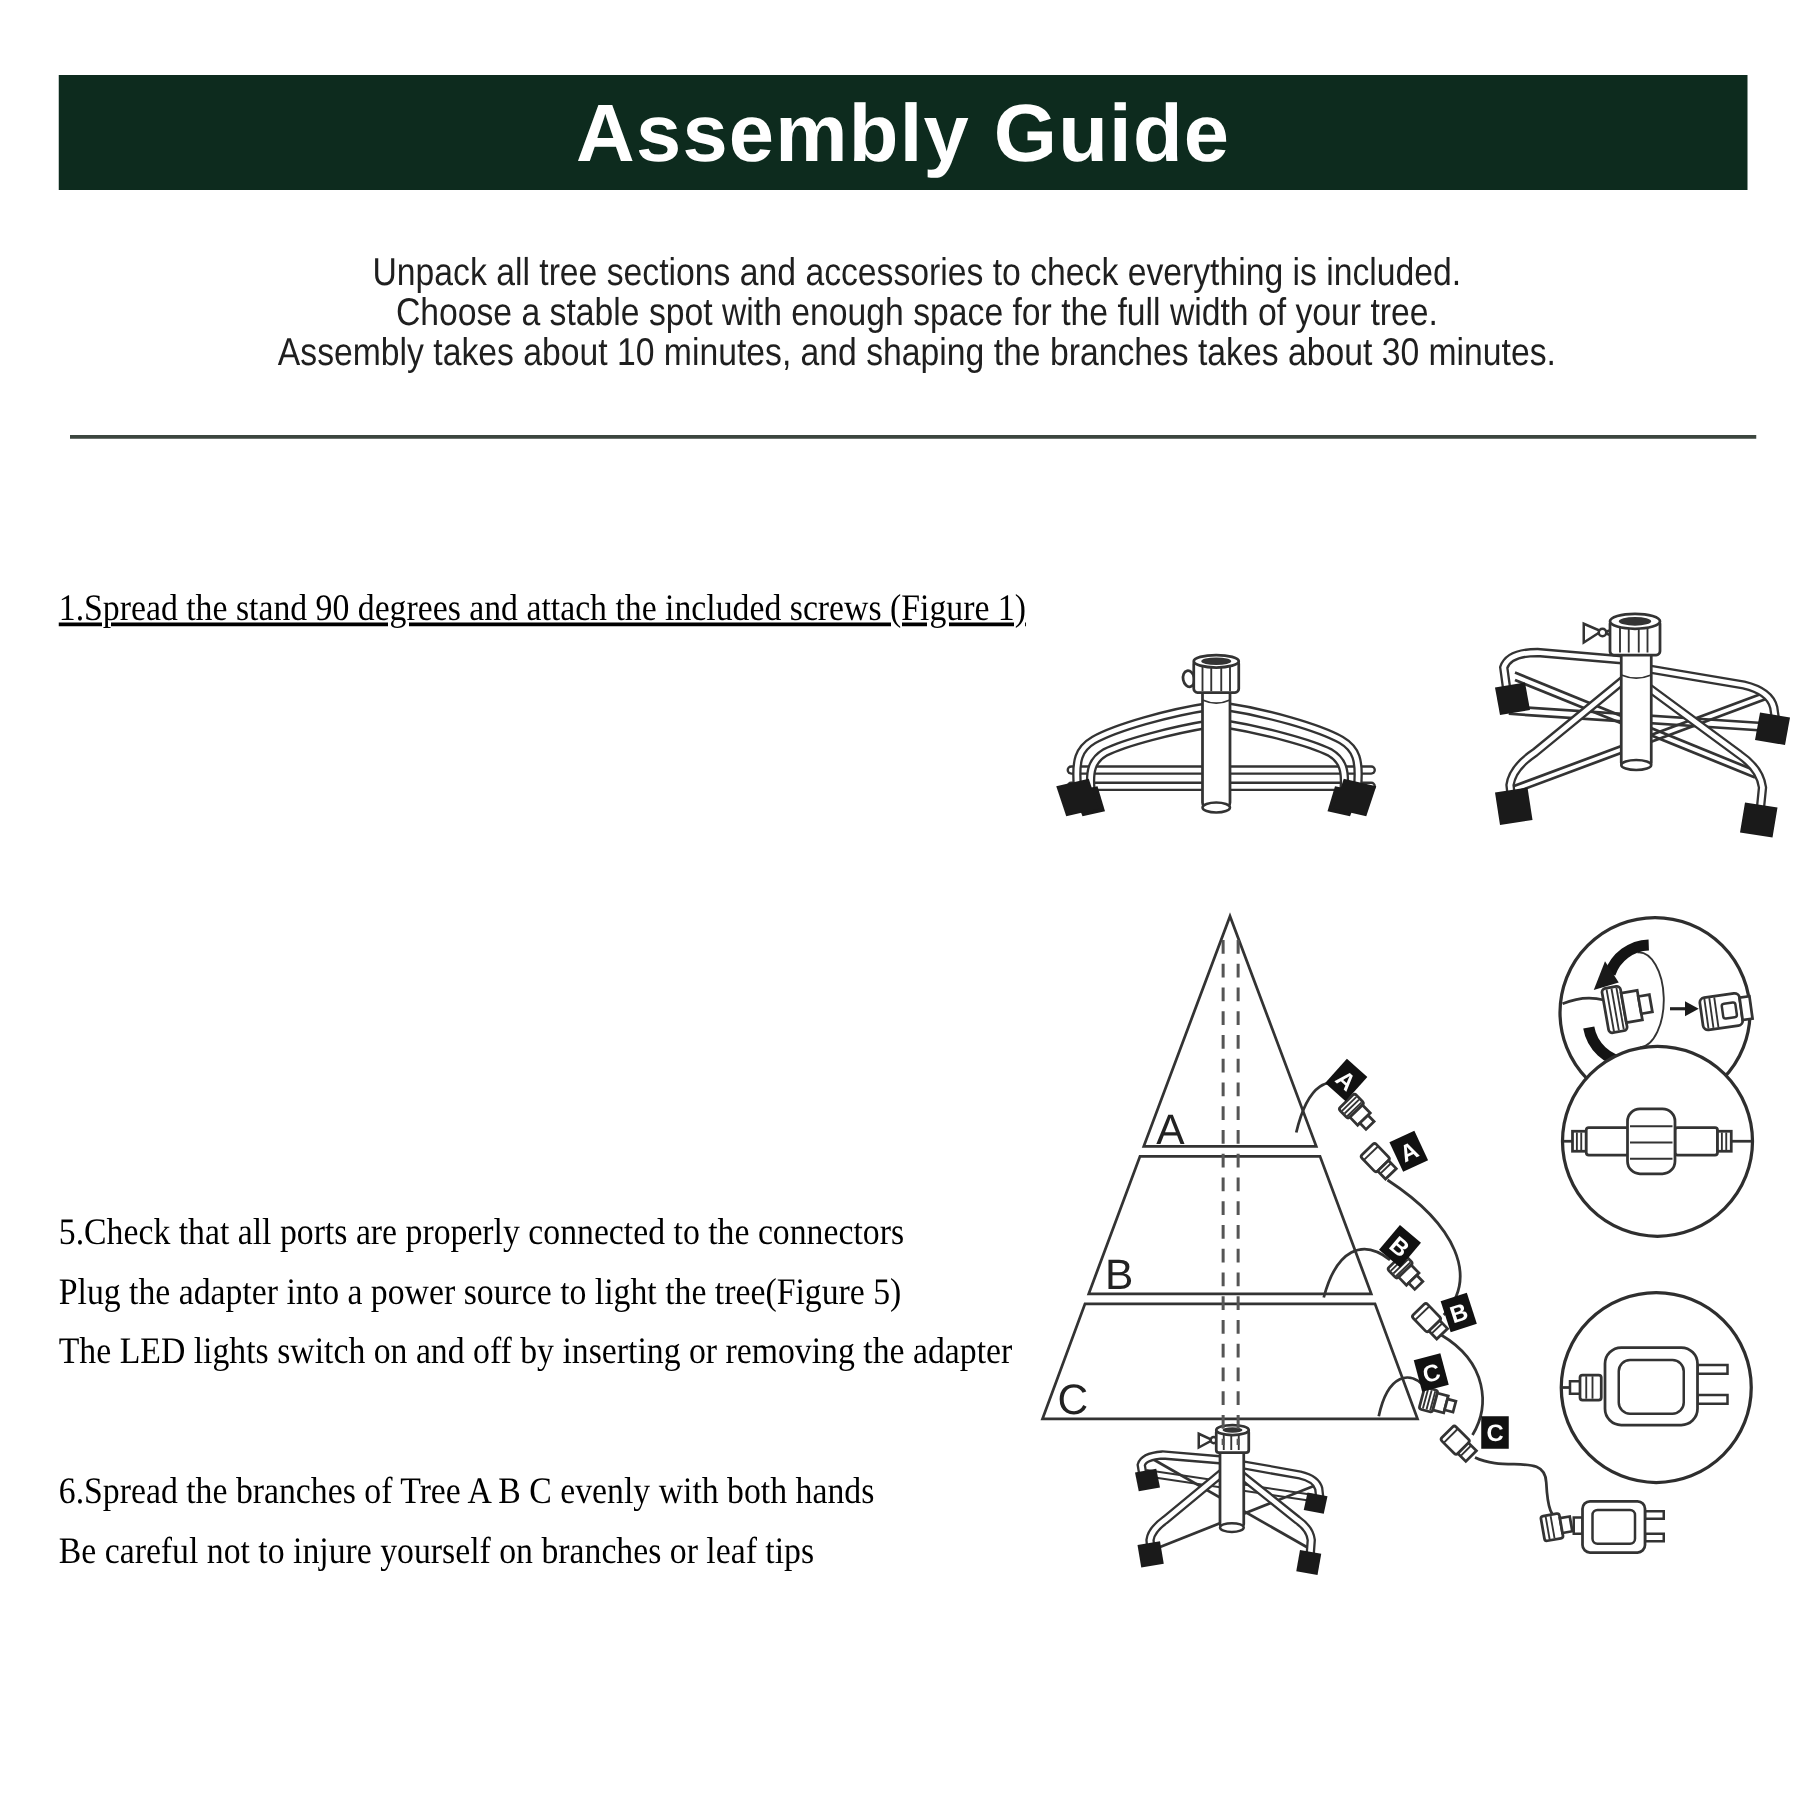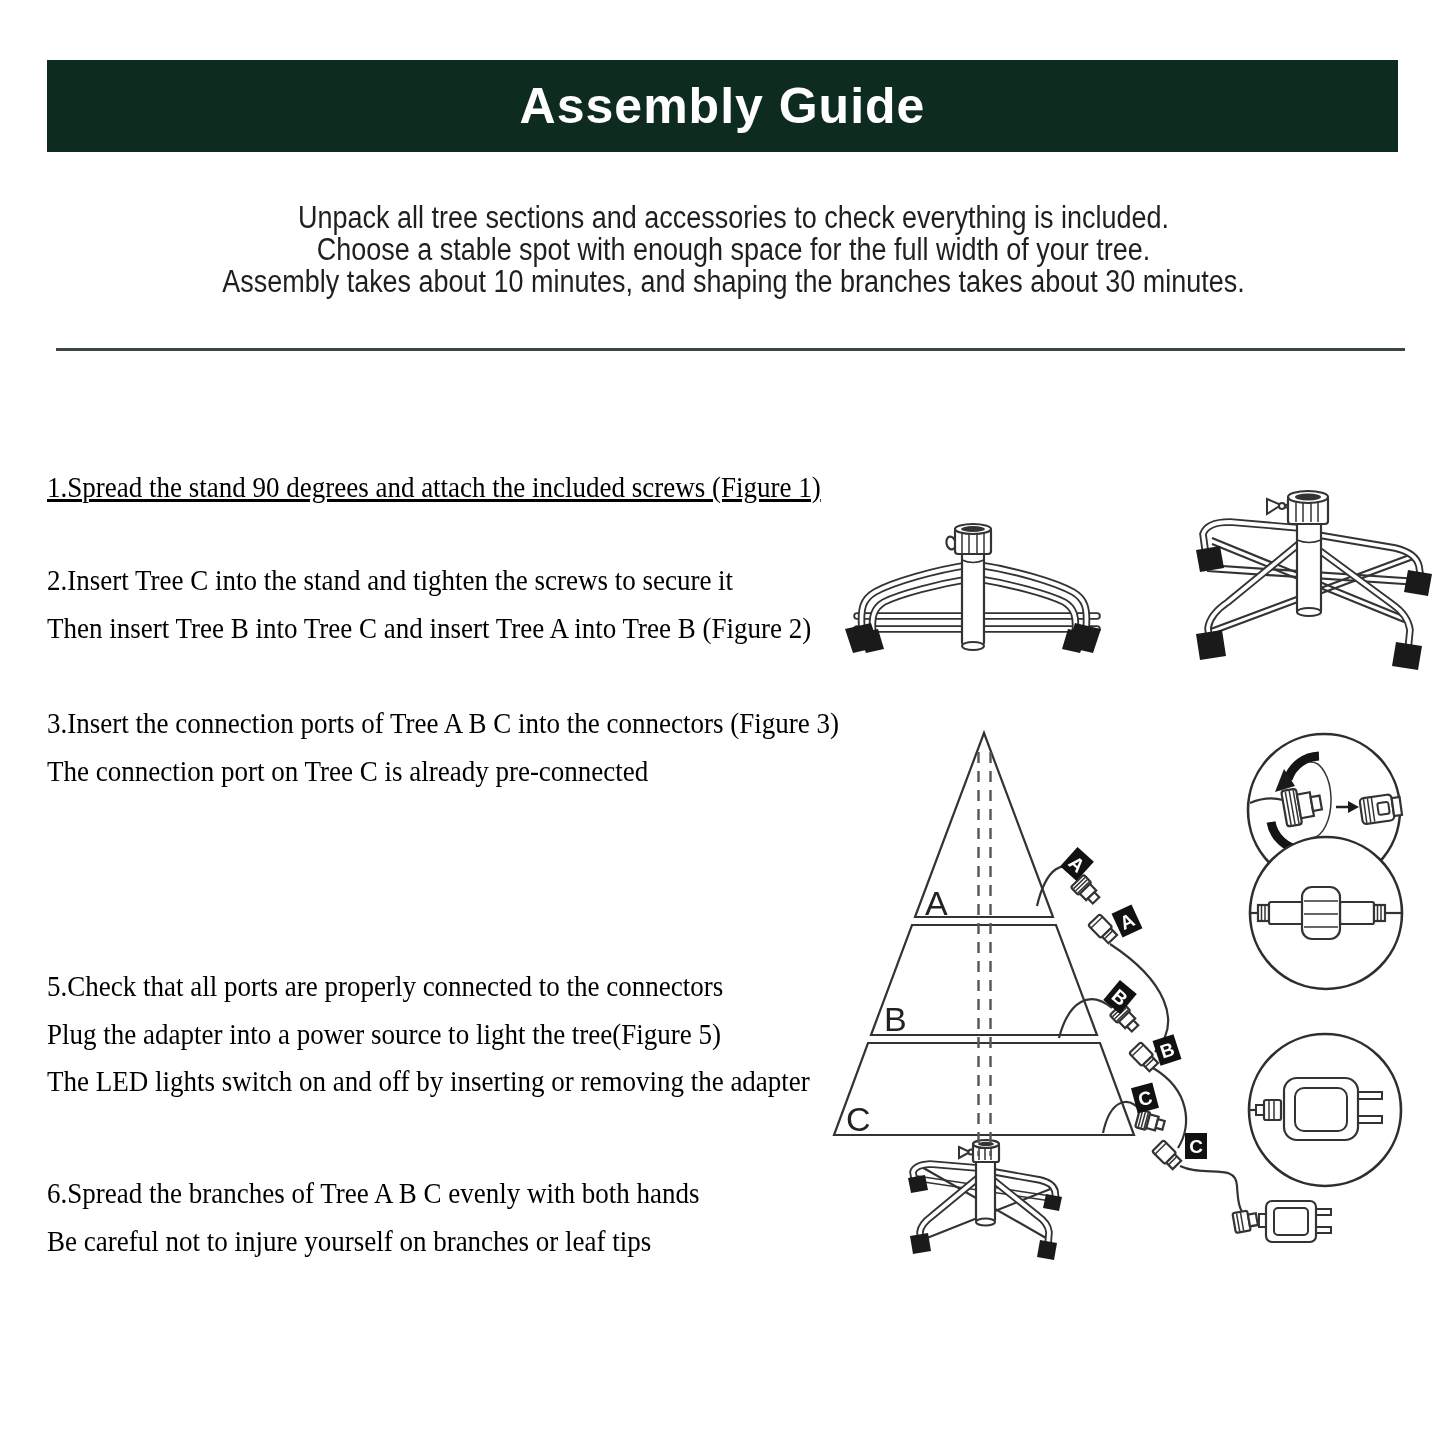--- a/index.html
+++ b/index.html
@@ -6,21 +6,21 @@
   .page {
     position:relative; width:1445px; height:1445px; background:#ffffff;
     font-family:"Liberation Serif", serif; overflow:hidden;
   }
   .banner {
     position:absolute; left:47px; top:60px; width:1351px; height:92px;
     display:flex; align-items:center; justify-content:center;
   }
   .banner h1 {
     margin:12px; font-family:"Liberation Sans", sans-serif; font-weight:bold;
-    font-size:50px; letter-spacing:1px; color:#ffffff; white-space:nowrap;
+    font-size:65px; letter-spacing:1px; color:#ffffff; white-space:nowrap;
   }
   .intro { position:absolute; top:202px; left:0; width:1445px; text-align:center;margin-left:11px; }
   .intro p {
     margin:0; font-family:"Liberation Sans", sans-serif; font-size:31px; line-height:32px;
     color:#1f1f1f; transform:scaleX(0.87); transform-origin:50% 50%; white-space:nowrap;
   }
   .divider { position:absolute; top:348px; left:56px; width:1349px; height:3px; }
   .step { position:absolute; left:47px; }
   .step p {
     margin:0; font-size:30px; line-height:47.5px; color:#000;
@@ -56,28 +56,20 @@
   <section class="intro">
     <p>Unpack all tree sections and accessories to check everything is included.</p>
     <p>Choose a stable spot with enough space for the full width of your tree.</p>
     <p>Assembly takes about 10 minutes, and shaping the branches takes about 30 minutes.</p>
   </section>
 
   <div class="divider" style="background: rgb(60, 70, 63);"></div>
 
   <div class="step step-1">
     <p>1.Spread the stand 90 degrees and attach the included screws (Figure 1)</p>
-  </div>
-  <div class="step step-2">
-    <p>2.Insert Tree C into the stand and tighten the screws to secure it</p>
-    <p>Then insert Tree B into Tree C and insert Tree A into Tree B (Figure 2)</p>
-  </div>
-  <div class="step step-3">
-    <p>3.Insert the connection ports of Tree A B C into the connectors (Figure 3)</p>
-    <p>The connection port on Tree C is already pre-connected</p>
   </div>
   <div class="step step-5">
     <p>5.Check that all ports are properly connected to the connectors</p>
     <p>Plug the adapter into a power source to light the tree(Figure 5)</p>
     <p>The LED lights switch on and off by inserting or removing the adapter</p>
   </div>
   <div class="step step-6">
     <p>6.Spread the branches of Tree A B C evenly with both hands</p>
     <p>Be careful not to injure yourself on branches or leaf tips</p>
   </div>

